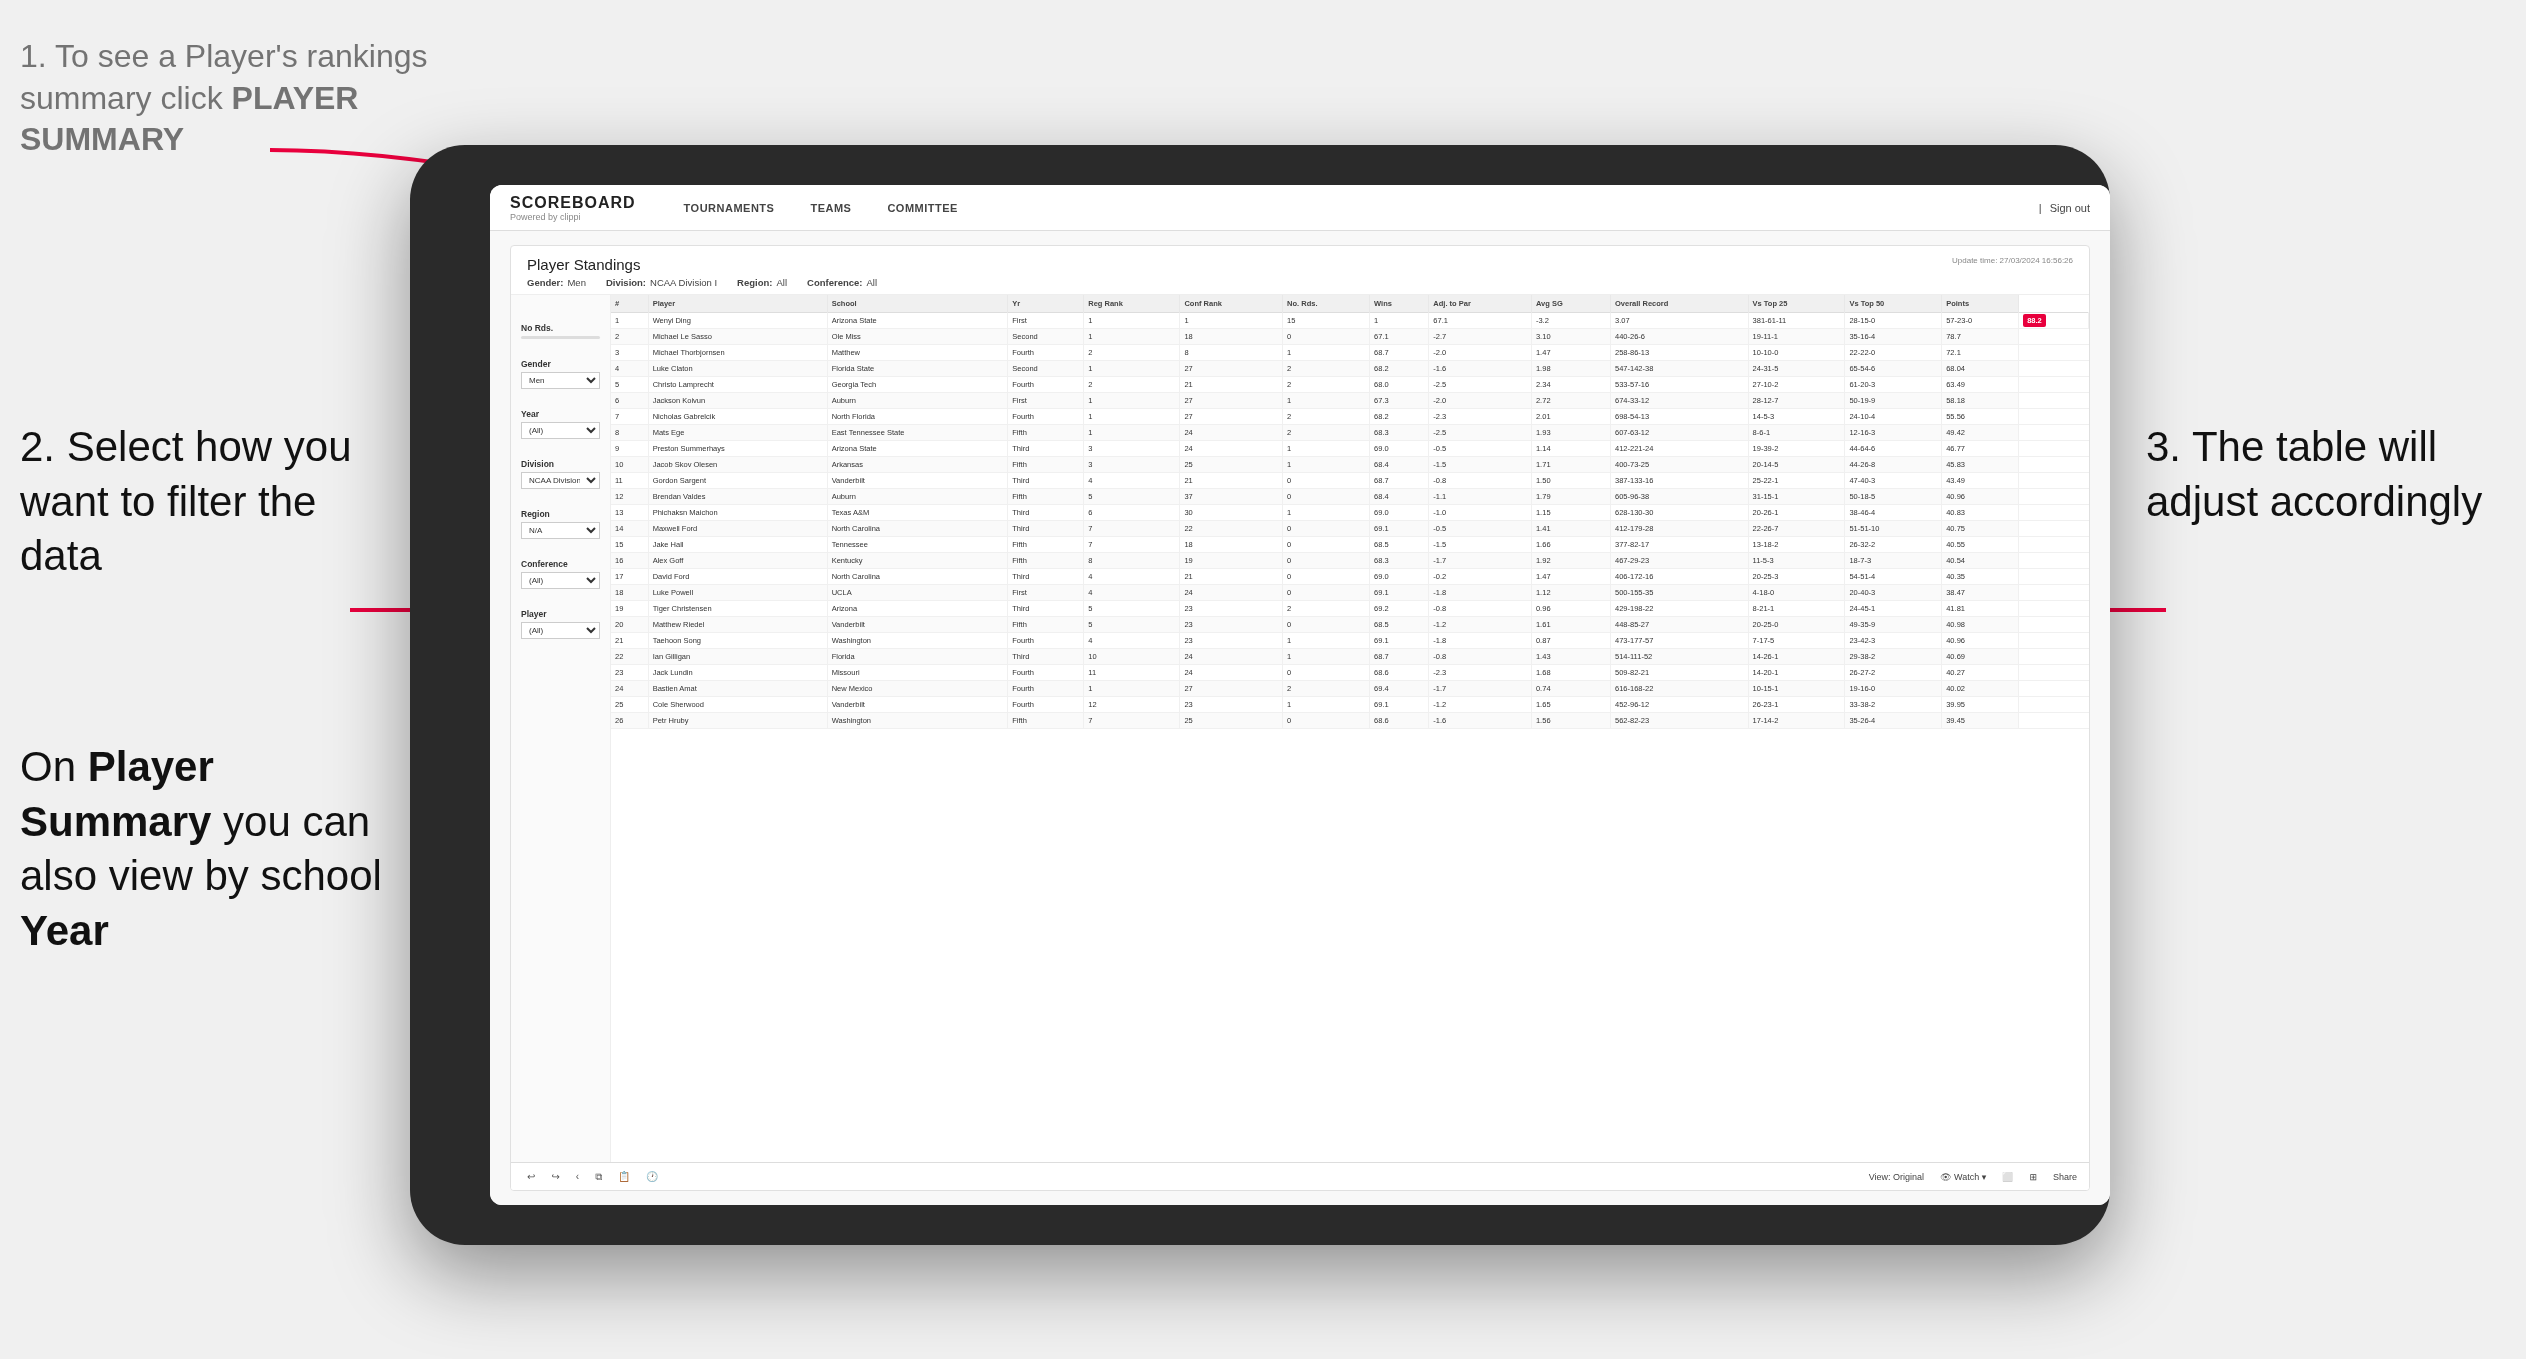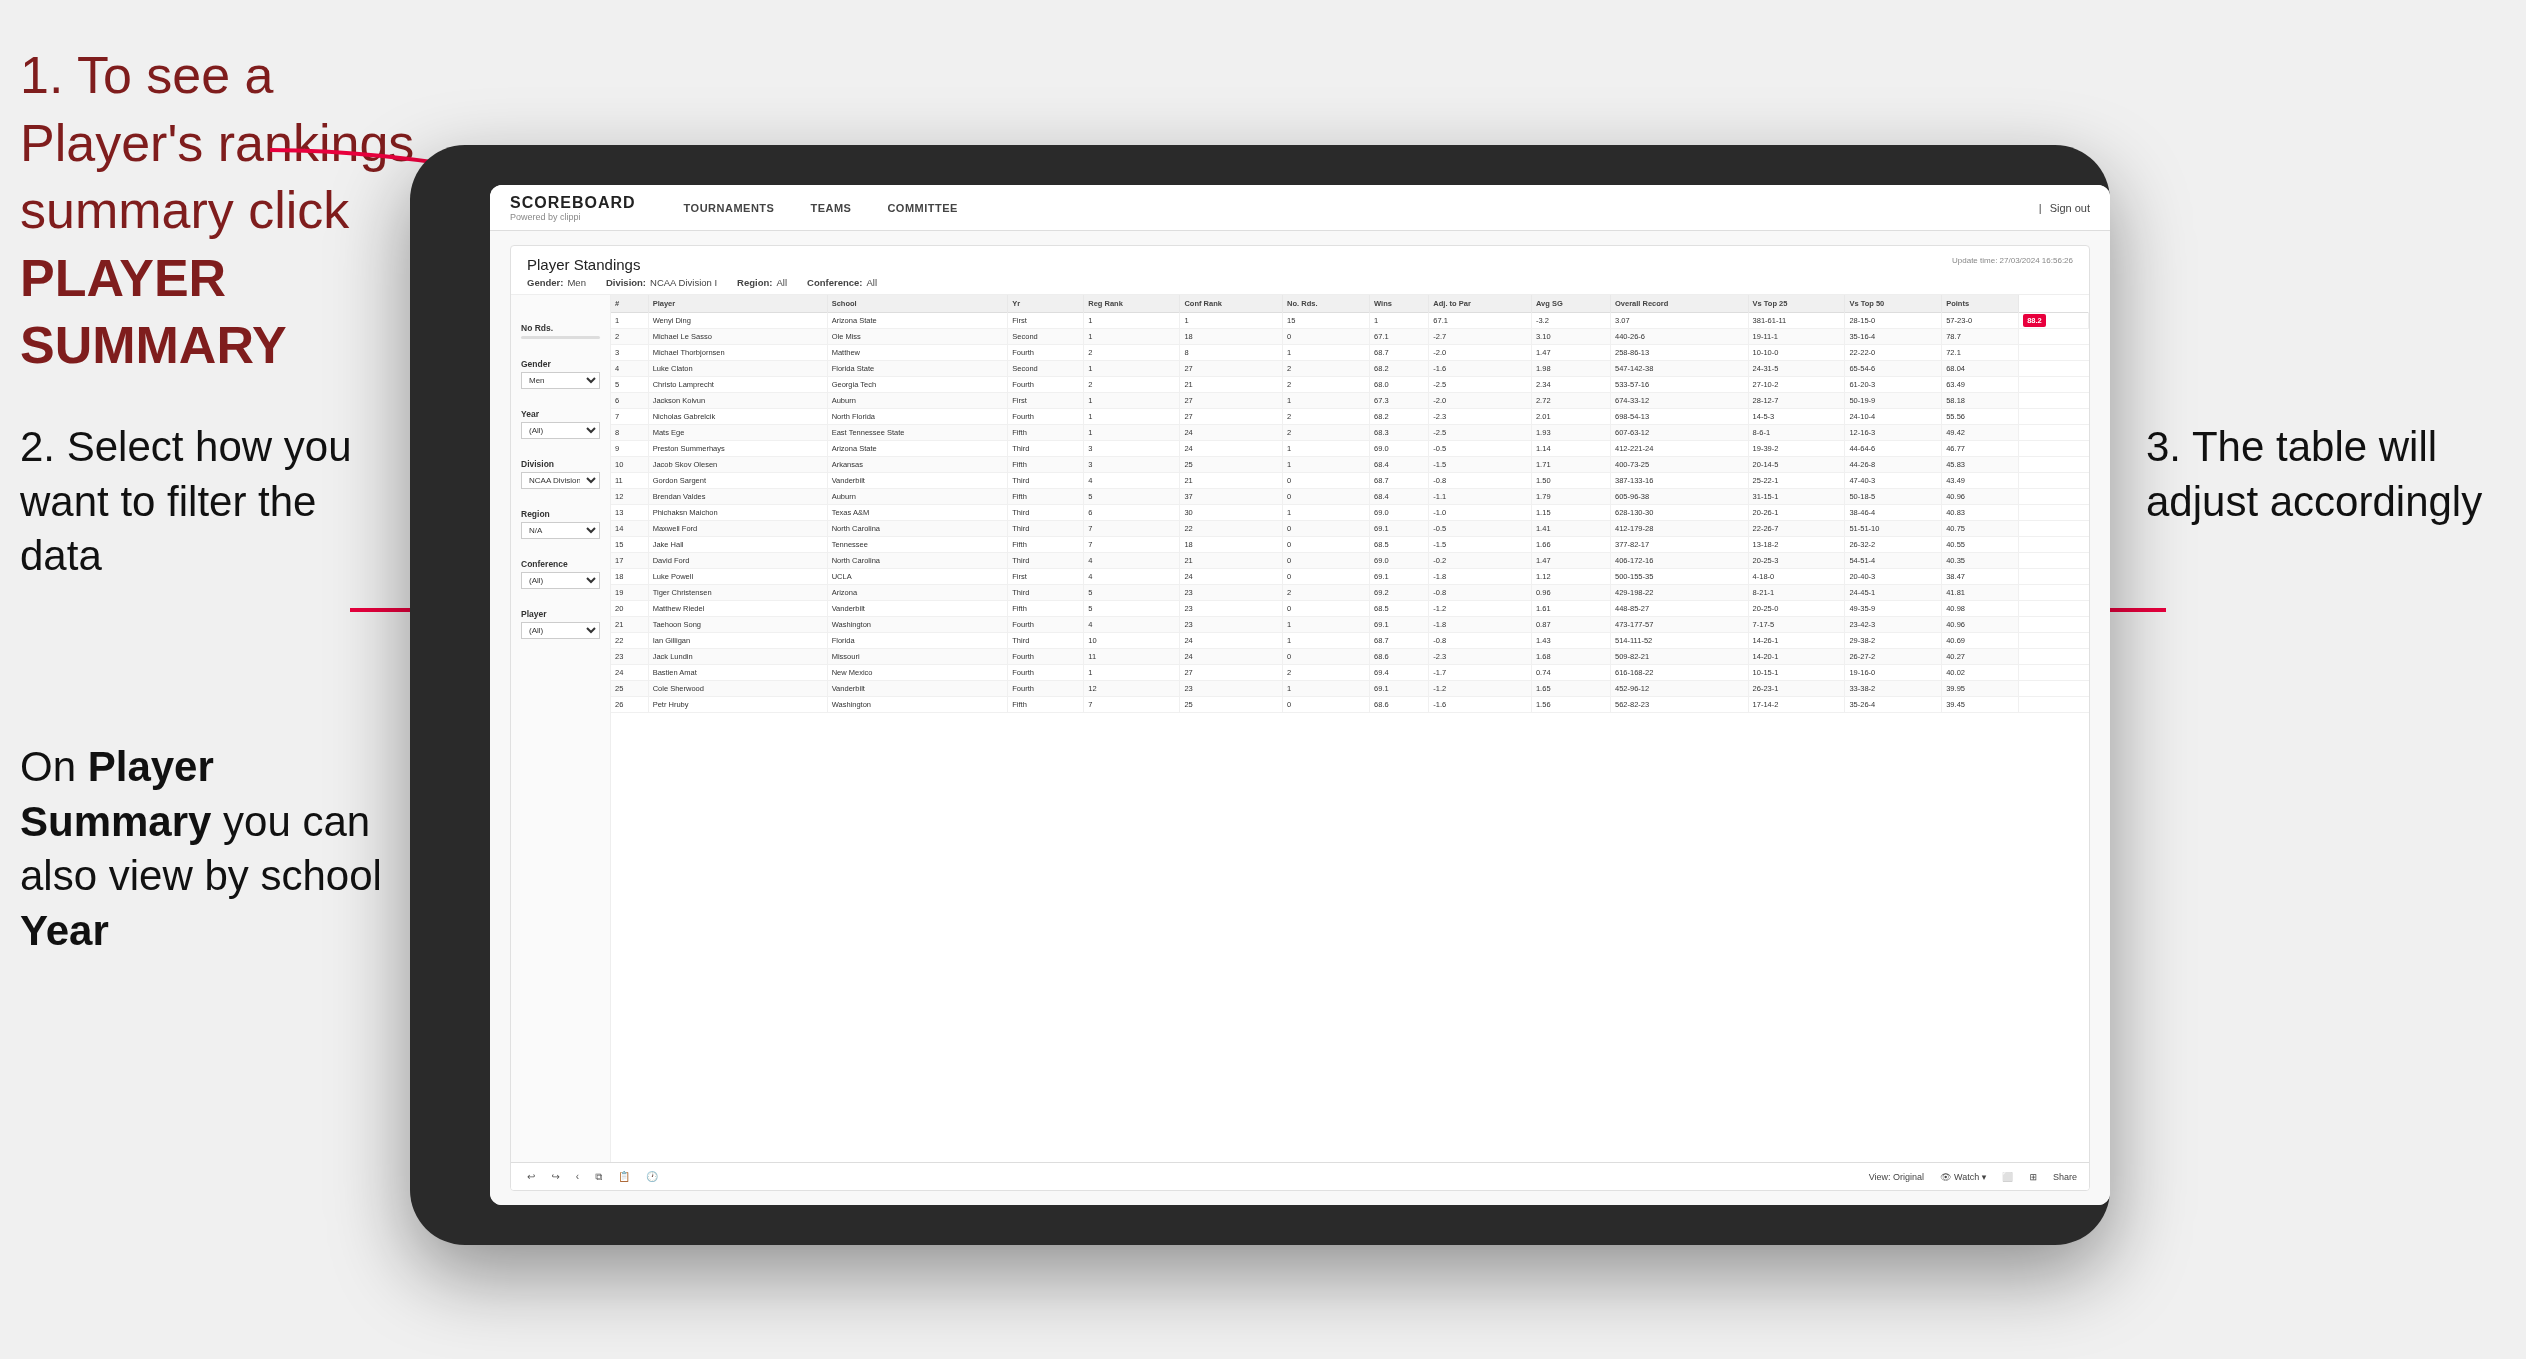--- a/index.html
+++ b/index.html
@@ -8,26 +8,26 @@
       font-family: -apple-system, BlinkMacSystemFont, 'Segoe UI', sans-serif;
       width: 2526px;
       height: 1359px;
       position: relative;
       overflow: hidden;
     }
 
     
     .annotation-top-left {
       position: absolute;
-      top: 42px;
+      top: 36px;
       left: 20px;
       width: 440px;
-      font-size: 52px;
+      font-size: 32px;
       line-height: 1.3;
-      color: #7f1d1d;
+      color: #737373;
     }
     .annotation-top-left strong {
       font-weight: 900;
     }
 
     .annotation-mid-left {
       position: absolute;
       top: 420px;
       left: 20px;
       width: 340px;
@@ -744,20 +744,36 @@
                     <td>0</td>
                     <td>68.5</td>
                     <td>-1.5</td>
                     <td>1.66</td>
                     <td>377-82-17</td>
                     <td>13-18-2</td>
                     <td>26-32-2</td>
                     <td>40.55</td>
                   </tr>
                   <tr>
+                    <td>16</td>
+                    <td>Alex Goff</td>
+                    <td>Kentucky</td>
+                    <td>Fifth</td>
+                    <td>8</td>
+                    <td>19</td>
+                    <td>0</td>
+                    <td>68.3</td>
+                    <td>-1.7</td>
+                    <td>1.92</td>
+                    <td>467-29-23</td>
+                    <td>11-5-3</td>
+                    <td>18-7-3</td>
+                    <td>40.54</td>
+                  </tr>
+                  <tr>
                     <td>17</td>
                     <td>David Ford</td>
                     <td>North Carolina</td>
                     <td>Third</td>
                     <td>4</td>
                     <td>21</td>
                     <td>0</td>
                     <td>69.0</td>
                     <td>-0.2</td>
                     <td>1.47</td>

